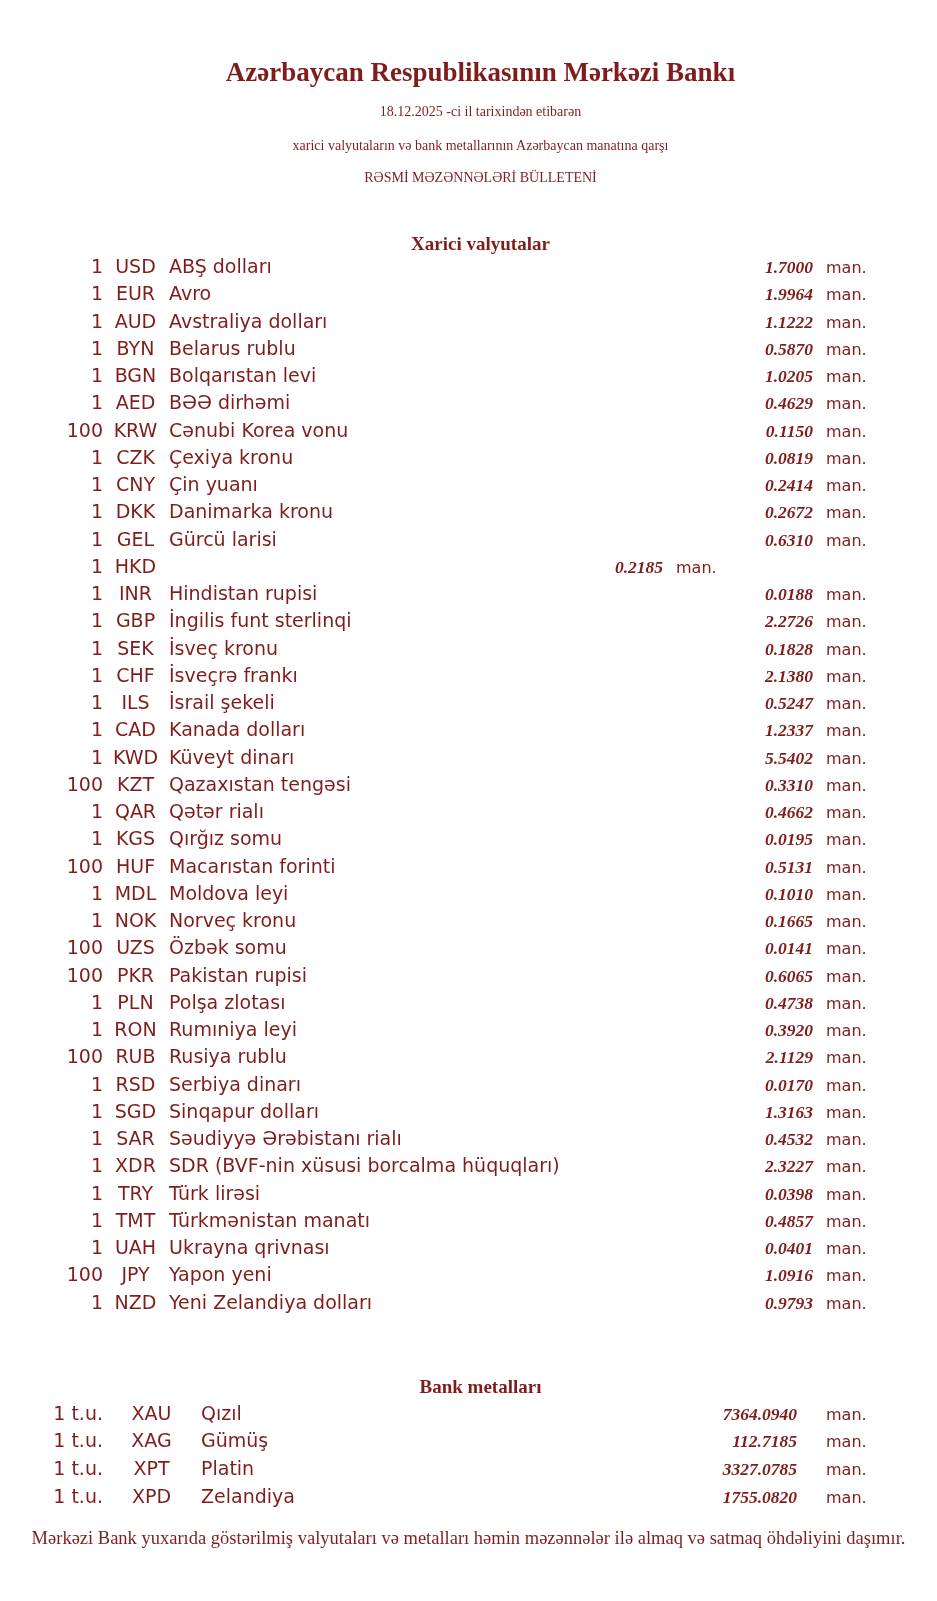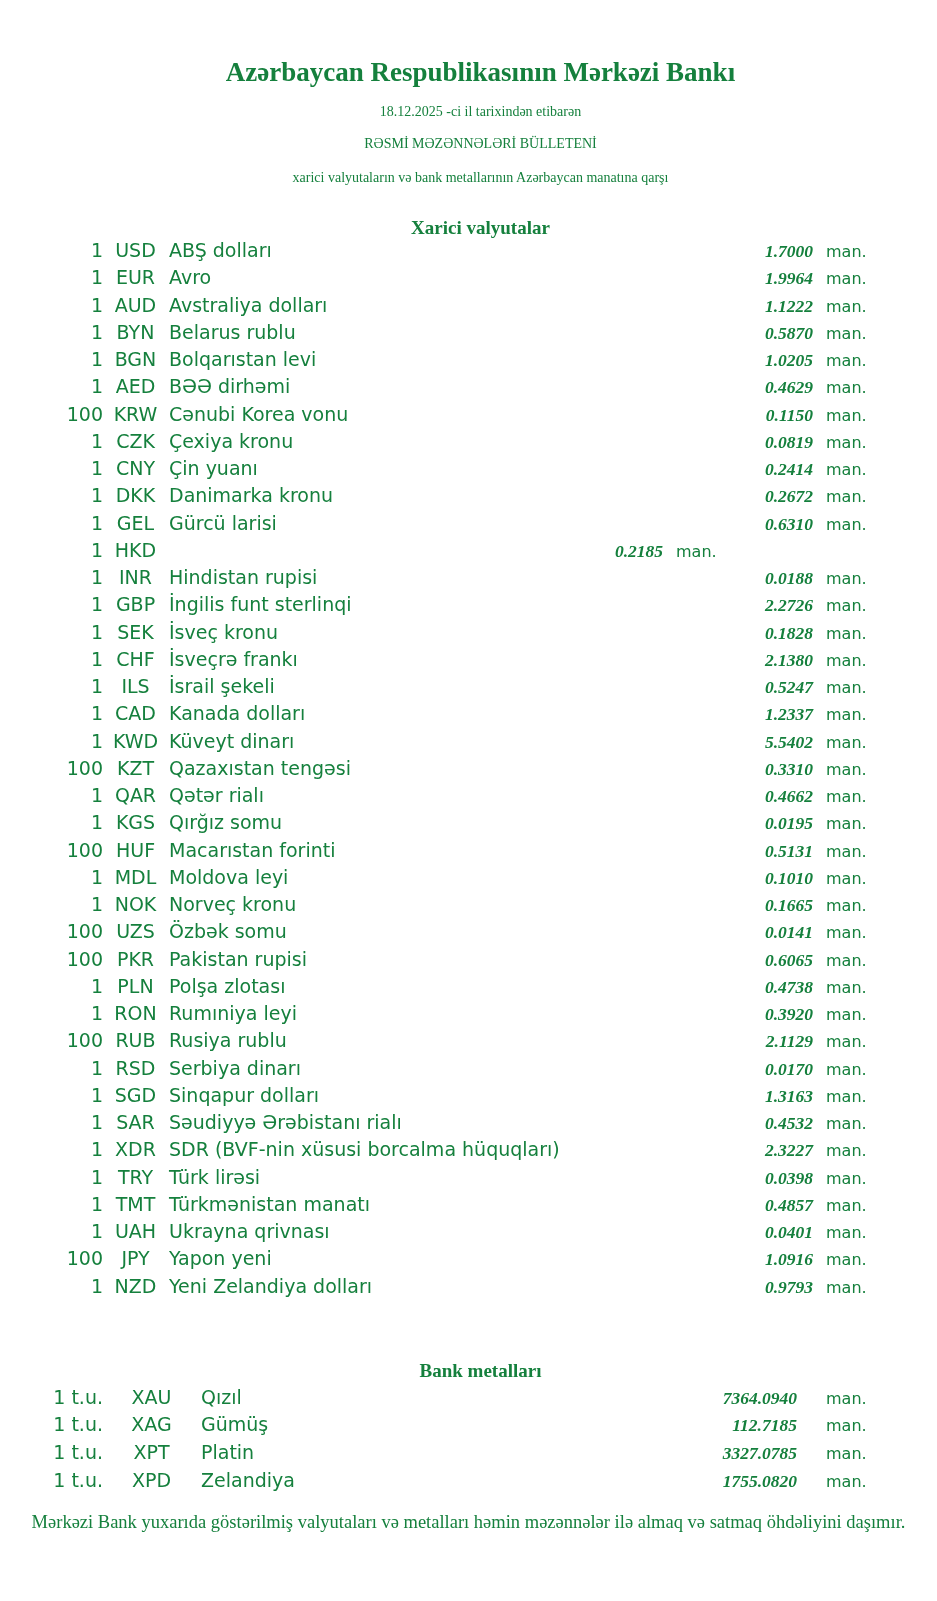--- a/index.html
+++ b/index.html
@@ -1,21 +1,21 @@
 <!DOCTYPE html>
 <html><head>
 <meta charset="utf-8">
 <style>
   html, body { margin: 0; padding: 0; background: #ffffff; }
   .page {
     position: relative;
     width: 937px;
     height: 1601px;
     background: #ffffff;
-    color: #15803d;
+    color: #7f1d1d;
     overflow: hidden;
     font-family: "DejaVu Sans", "Liberation Sans", sans-serif;
   }
   .centered-block {
     margin-left: 24px;           
     text-align: center;
   }
   .bank-title {
     margin: 0;
     padding-top: 58px;
@@ -32,21 +32,21 @@
   }
   .head-line.l2 { margin-top: 15px; }
   .head-line.l3 { margin-top: 13px; }
   .head-line.l4 { margin-top: 11px; }
   .section-title {
     font-family: "Liberation Serif", "DejaVu Serif", serif;
     font-weight: bold;
     font-size: 19px;
     line-height: 20px;
   }
-  .section-title.currencies { margin-top: 30px; }
+  .section-title.currencies { margin-top: 46px; }
   .section-title.metals { margin-top: 59px; }
   .rate-table { margin-top: 1px; width: 937px; }
   .rate-table.metals-table { margin-top: 5px; }
   .row {
     display: grid;
     grid-template-columns: 103px 65px auto 150px 124px;
     align-items: baseline;
     height: 27.25px;
   }
   .metals-table .row { height: 27.6px; gap: 16px; }
@@ -71,22 +71,22 @@
   }
 </style>
 </head>
 <body>
 
 <div class="page">
 
   <div class="centered-block">
     <h1 class="bank-title">Azərbaycan Respublikasının Mərkəzi Bankı</h1>
     <div class="head-line l2">18.12.2025 -ci il tarixindən etibarən</div>
+    <div class="head-line l3">xarici valyutaların və bank metallarının Azərbaycan manatına qarşı</div>
     <div class="head-line l4">RƏSMİ MƏZƏNNƏLƏRİ BÜLLETENİ</div>
-    <div class="head-line l3">xarici valyutaların və bank metallarının Azərbaycan manatına qarşı</div>
     <div class="section-title currencies">Xarici valyutalar</div>
   </div>
 
   <div class="rate-table currencies-table">
 
       <div class="row">
         <span class="cell-qty">1</span>
         <span class="cell-code">USD</span>
         <span class="cell-name">ABŞ dolları</span>
         <span class="cell-rate">1.7000</span>

